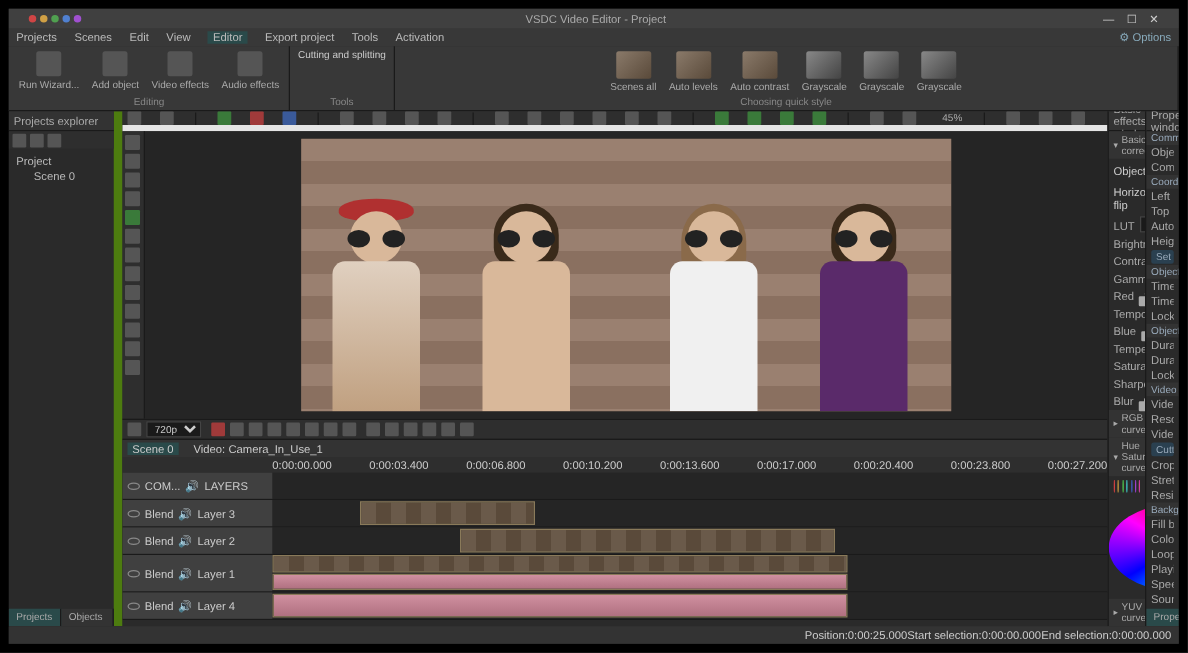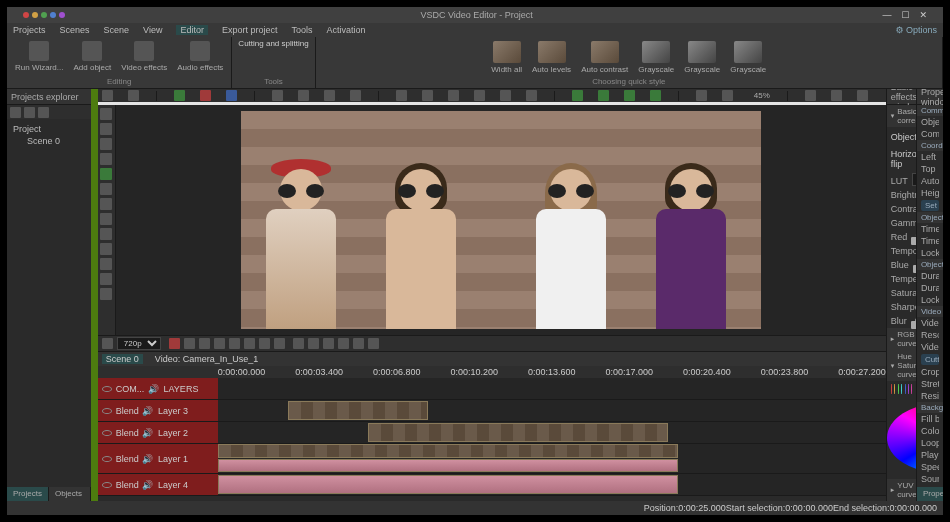--- a/index.html
+++ b/index.html
@@ -26,21 +26,21 @@
 .main{flex:1;display:flex;overflow:hidden}
 .left{width:118px;background:#2a2a2a;display:flex;flex-direction:column;border-right:7px solid #4d7c0f}
 .panelhdr{height:16px;background:#333;padding:0 4px;display:flex;align-items:center;color:#aaa;border-bottom:1px solid #1a1a1a}
 .tree{flex:1;padding:4px 6px;font-size:8px}
 .tree .node{padding:1px 0;color:#bbb}
 .tree .node.child{margin-left:14px}
 .tabsbot{height:14px;display:flex;background:#333}
 .tabsbot span{padding:0 6px;line-height:14px;font-size:8px;color:#aaa;border-right:1px solid #1a1a1a}
 .tabsbot span.active{background:#2a4a4a}
 .center{flex:1;display:flex;flex-direction:column}
-.topstrip{height:16px;background:#2e2e2e;display:flex;align-items:center;padding:0 4px;gap:15px;border-bottom:3px solid #e5e5e5}
+.topstrip{height:16px;background:#2e2e2e;display:flex;align-items:center;padding:0 4px;gap:15px;border-bottom:5px solid #e5e5e5}
 .topstrip .sp{width:1px;height:10px;background:#1a1a1a;margin:0 2px}
 .ticon{width:11px;height:11px;background:#555;border-radius:1px}
 .ticon.g{background:#3a7a3a}.ticon.r{background:#a03a3a}.ticon.b{background:#3a5a9a}
 .canvasrow{flex:1;display:flex}
 .vtool{width:18px;background:#2e2e2e;display:flex;flex-direction:column;gap:3px;padding:3px 0;align-items:center;border-right:1px solid #1a1a1a}
 .vtool .ticon{width:12px;height:12px}
 .canvas{flex:1;background:#252525;display:flex;align-items:center;justify-content:center;position:relative}
 .preview{width:520px;height:218px;background:#8a7060;position:relative;overflow:hidden}
 .planks{position:absolute;inset:0;background:repeating-linear-gradient(180deg,#9a8070 0,#9a8070 18px,#8a7060 18px,#8a7060 36px)}
 .person{position:absolute;bottom:0;width:100px;height:180px}
@@ -57,21 +57,21 @@
 .p2 .body{background:#d9b89a}
 .p3 .body{background:#f0f0f0}
 .p4 .body{background:#5a2a6a}
 .playbar{height:16px;background:#2e2e2e;display:flex;align-items:center;padding:0 4px;gap:4px;border-top:1px solid #1a1a1a}
 .timeline{height:150px;background:#2a2a2a;display:flex;flex-direction:column;border-top:1px solid #1a1a1a}
 .tlhdr{height:14px;background:#333;display:flex;align-items:center;padding:0 4px;font-size:8px}
 .tlhdr span{margin-right:12px}
 .ruler{height:12px;background:#2e2e2e;display:flex;padding-left:120px;font-size:7px;color:#888;align-items:center;gap:30px;overflow:hidden}
 .tracks{flex:1;overflow:hidden}
 .track{height:22px;display:flex;border-bottom:1px solid #1a1a1a}
-.trackhdr{width:120px;background:#7f1d1d;display:flex;align-items:center;padding:0 4px;gap:4px;font-size:8px}
+.trackhdr{width:120px;background:#404040;display:flex;align-items:center;padding:0 4px;gap:4px;font-size:8px}
 .trackbody{flex:1;background:#252525;position:relative}
 .clip{position:absolute;top:1px;bottom:1px;background:repeating-linear-gradient(90deg,#6a5a4a 0,#6a5a4a 12px,#5a4a3a 12px,#5a4a3a 24px);border:1px solid #8a7a5a}
 .clip.audio{background:linear-gradient(#d090a0,#b07080)}
 .effects{width:145px;background:#2a2a2a;border-left:1px solid #1a1a1a;display:flex;flex-direction:column;overflow:hidden}
 .efrow{display:flex;align-items:flex-end;padding:2px 4px;gap:4px;font-size:8px}
 .efrow .lbl{width:45px;color:#aaa}
 .efrow .slider{flex:1;height:2px;background:#555;position:relative}
 .efrow .slider::after{content:"";position:absolute;width:6px;height:8px;background:#aaa;top:-3px;left:50%;border-radius:1px}
 .efrow .val{width:18px;text-align:right;color:#aaa}
 .section{padding:2px 4px;background:#333;font-size:8px;color:#aaa;display:flex;align-items:center;gap:3px}
@@ -112,21 +112,21 @@
     <div class="winbtns">
       <span>—</span>
       <span>☐</span>
       <span>✕</span>
     </div>
   </div>
 
   <div class="menubar">
     <span>Projects</span>
     <span>Scenes</span>
-    <span>Scene</span>
+    <span>Edit</span>
     <span>View</span>
     <span style="background:#2a4a4a;padding:0 4px">Editor</span>
     <span>Export project</span>
     <span>Tools</span>
     <span>Activation</span>
     <span class="options">⚙ Options</span>
   </div>
 
   <div class="ribbon">
     <div class="rgroup">
@@ -158,21 +158,21 @@
       <div style="font-size:8px">Cutting and splitting</div>
       <div class="btns">
           <div class="ic"></div>
         </div>
       <div class="grplbl">Tools</div>
     </div>
     <div class="rgroup" style="flex:1">
       <div class="btns">
         <div class="rbtn">
             <div class="thumb"></div>
-            <div class="lbl">Width all</div>
+            <div class="lbl">Scenes all</div>
           </div>
         <div class="rbtn">
             <div class="thumb"></div>
             <div class="lbl">Auto levels</div>
           </div>
         <div class="rbtn">
             <div class="thumb"></div>
             <div class="lbl">Auto contrast</div>
           </div>
         <div class="rbtn">

